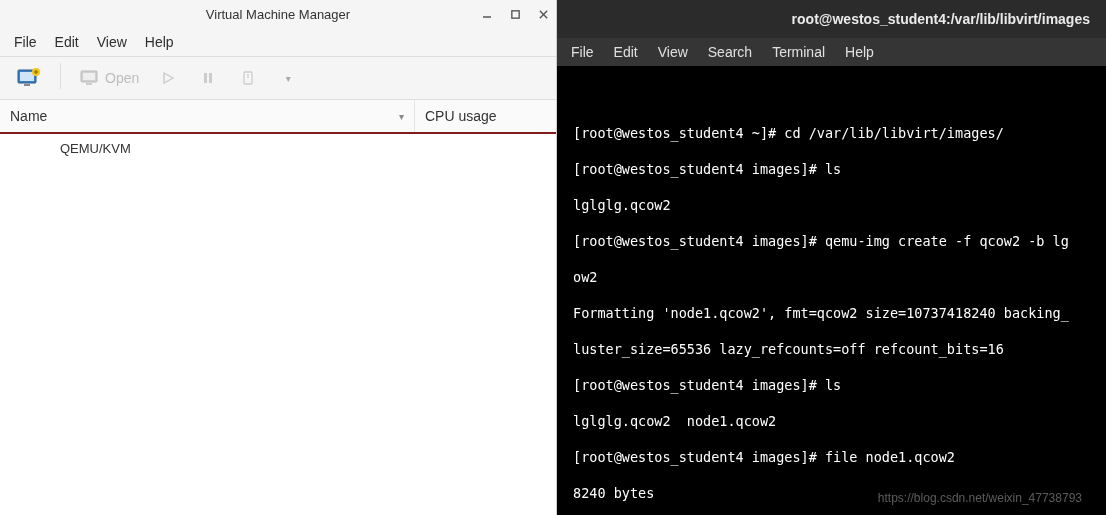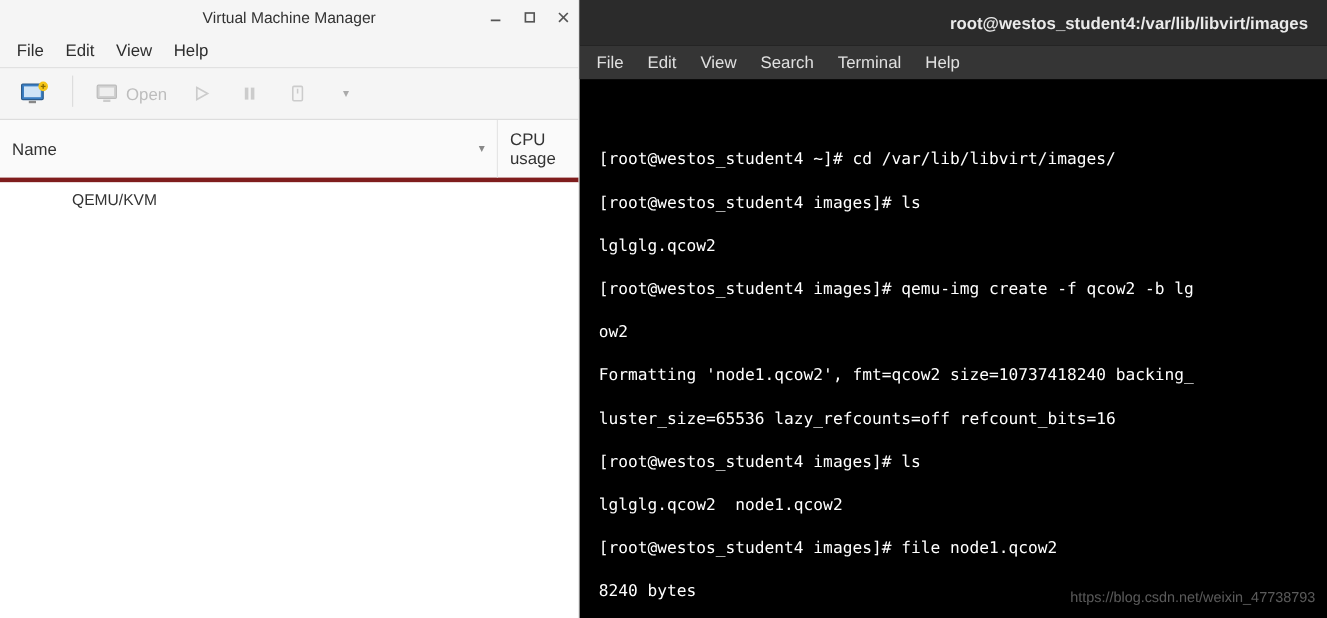--- a/index.html
+++ b/index.html
@@ -5,21 +5,21 @@
     * { box-sizing: border-box; margin: 0; padding: 0; }
     body {
       width: 1106px;
       height: 515px;
       font-family: sans-serif;
       display: flex;
       overflow: hidden;
       background: #fff;
     }
     .vmm-window {
-      width: 483px;
+      width: 557px;
       height: 515px;
       background: #f5f5f5;
       display: flex;
       flex-direction: column;
       border-right: 1px solid #ccc;
     }
     .vmm-titlebar {
       height: 28px;
       display: flex;
       align-items: center;
@@ -73,21 +73,21 @@
       padding: 0 4px;
       color: #999;
     }
     .tb-new { color: #444; }
     .tb-divider { width: 1px; height: 26px; background: #ddd; margin: 0 4px; }
     .tb-open-label { font-size: 14px; color: #bdbdbd; margin-left: 4px; }
     .tb-dropdown-arrow { color: #aaa; font-size: 10px; }
     .vmm-headers {
       display: flex;
       background: #fafafa;
-      border-bottom: 4px solid #7f1d1d;
+      border-bottom: 2px solid #7f1d1d;
       font-size: 14px;
       color: #333;
     }
     .vmm-col-name {
       width: 415px;
       padding: 8px 10px;
       display: flex;
       justify-content: space-between;
       align-items: center;
       border-right: 1px solid #e5e5e5;
@@ -142,21 +142,21 @@
       font-size: 13.5px;
       line-height: 18px;
       white-space: pre;
       overflow: hidden;
       position: relative;
       margin-top: 36px;
     }
     .term-line { white-space: pre; }
     .watermark {
       position: absolute;
-      right: 10px;
+      right: 24px;
       bottom: 8px;
       color: rgba(200,200,200,0.45);
       font-size: 12px;
       font-family: sans-serif;
     }
   </style>
 </head>
 <body>
 
 <div class="vmm-window">

